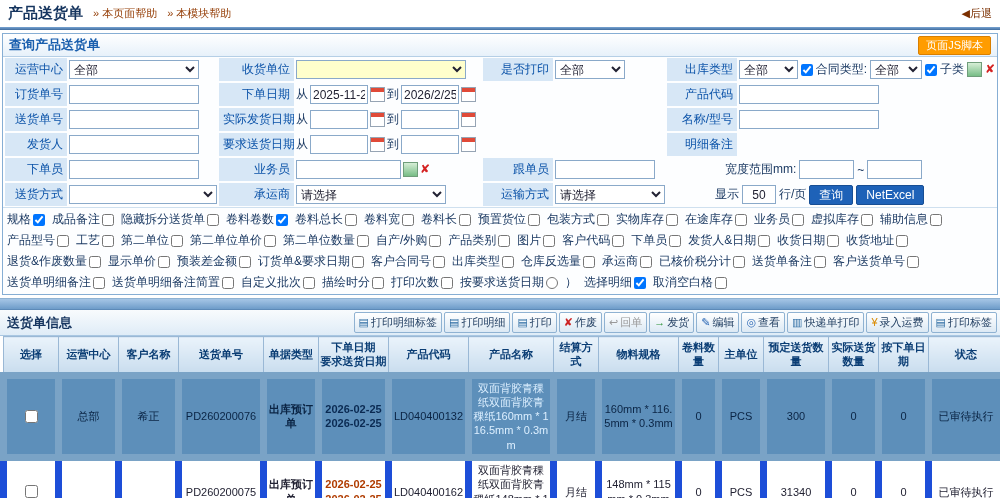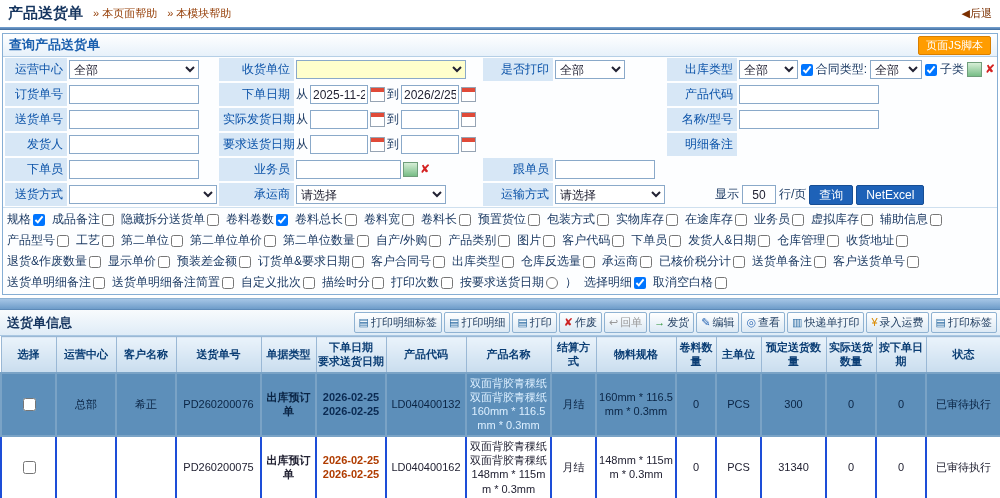--- a/index.html
+++ b/index.html
@@ -72,21 +72,21 @@
   .tico{font-size:11px;line-height:11px}
   .ic-printer,.ic-express,.ic-label{color:#2e6da4}
   .ic-void{color:#cc2222}.ic-receipt{color:#999}.ic-ship{color:#2a9235}
   .ic-edit,.ic-view{color:#2a67b5}.ic-freight{color:#d98a00}
 
   
   table.grid{width:1000px;border-collapse:collapse;table-layout:fixed;font-size:11px;
        border:1px solid #89b0d2}
   .grid th{background:linear-gradient(#eaf3fb,#c9ddee);color:#0a3d74;border:1px solid #9ab8d5;
        padding:3px 1px;font-weight:bold;white-space:pre-line;line-height:1.3}
-  .grid td{border:2px solid #1d4ed8;text-align:center;padding:2px 1px;color:#223;
+  .grid td{border:7px solid #1d4ed8;text-align:center;padding:2px 1px;color:#223;
        vertical-align:middle;line-height:1.3;word-break:break-all;overflow:hidden}
   tr.sel td{background:#5d8fba;border-color:#7aa3c6;color:#0a2444}
   .t-red{color:#d42a00;font-weight:bold}
   .t-name{color:#0b6cc4;cursor:pointer}
   tr.sel .t-name{color:#dcefff}
   .t-status{color:#ee00d4}
   .t-dates div{white-space:nowrap}
   .d1 div{color:#0a2a52;font-weight:bold}
   .d2 div{color:#b03c00;font-weight:bold}
 </style>
@@ -208,20 +208,26 @@
       <span class="lbl w-c3">业务员</span>
       <span class="cell w-c4">
         <input type="text" class="in-105" style="">
         <span class="mini-pick"></span>
         <span class="mini-x">✘</span>
       </span>
       <span class="lbl w-c5">跟单员</span>
       <span class="cell w-c6">
           <input type="text" class="in-100" style="">
         </span>
+      <span class="c8" style="padding-left:58px">
+        <span class="txt">宽度范围mm:</span>
+        <input type="text" class="in-55" style="">
+        <span class="txt">~</span>
+        <input type="text" class="in-55" style="">
+      </span>
     </div>
 
     <div class="frow">
       <span class="lbl w-c1">送货方式</span>
       <span class="cell w-c2">
           <select class="sel-148"><option></option></select>
         </span>
       <span class="lbl w-c3">承运商</span>
       <span class="cell w-c4">
           <select class="sel-150"><option>请选择</option></select>
@@ -361,21 +367,21 @@
             <span>下单员</span>
             <input type="checkbox" style="">
           </span>
 
           <span class="opt">
             <span>发货人&amp;日期</span>
             <input type="checkbox" style="">
           </span>
 
           <span class="opt">
-            <span>仓库管理</span>
+            <span>收货日期</span>
             <input type="checkbox" style="">
           </span>
 
           <span class="opt">
             <span>收货地址</span>
             <input type="checkbox" style="">
           </span>
 
           <span class="opt">
             <span>退货&amp;作废数量</span>

